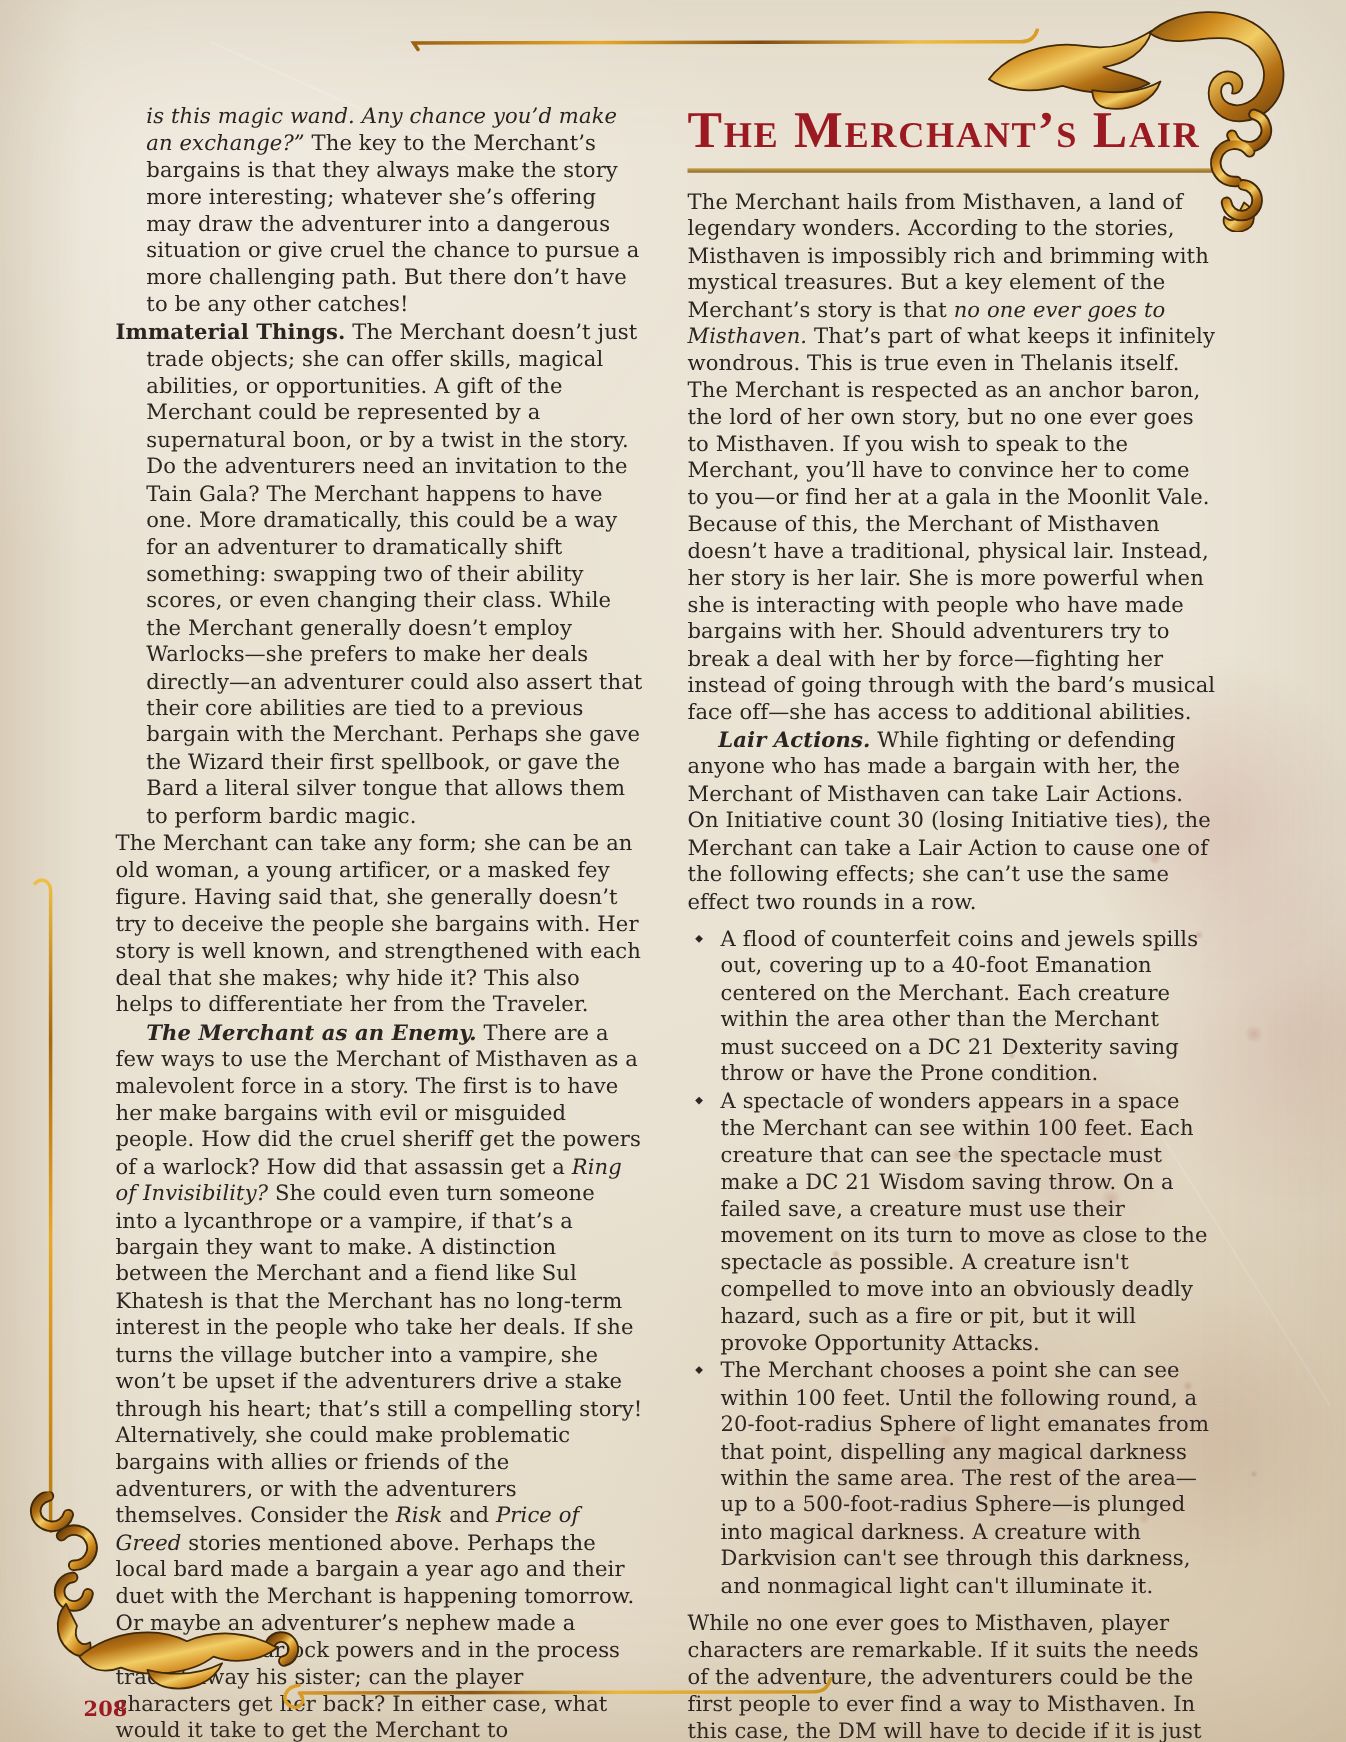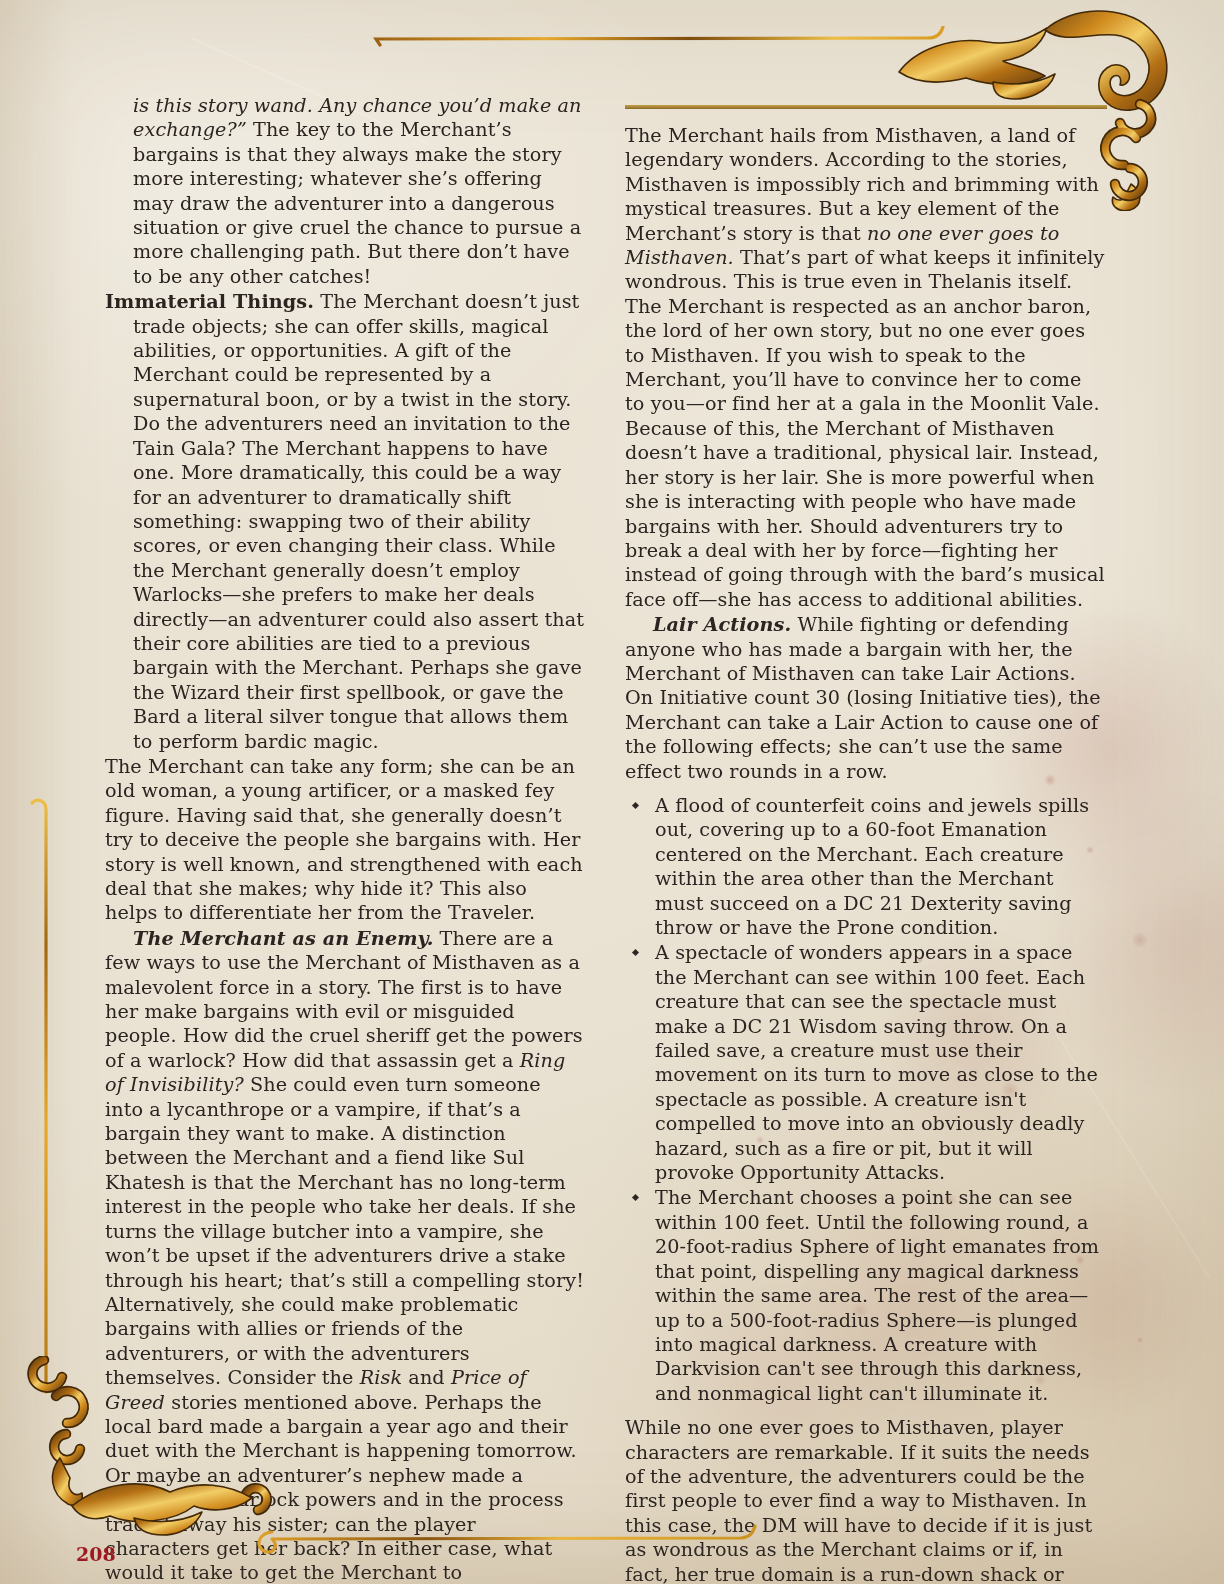--- a/index.html
+++ b/index.html
@@ -186,41 +186,42 @@
       <path d="M232,138 a11,11 0 1 1 12,16"></path>
     </g>
     <g fill="url(#gbl)" stroke="#402808" stroke-width="1.6" stroke-linejoin="round">
       <path d="M46,102 C34,116 36,138 54,148 C62,152 70,146 68,137 C60,142 52,134 56,122 Z"></path>
       <path d="M58,150 C88,126 128,122 156,136 C184,124 214,128 238,142 C220,156 196,156 180,150 C160,166 120,170 96,160 C80,166 66,162 58,150 Z"></path>
       <path d="M120,162 C144,168 168,166 188,156 C180,174 158,182 138,178 C128,176 122,170 120,162 Z"></path>
     </g>
   </svg>
 
   <div class="col col-right">
+    <h1 class="page-title">The Merchant’s Lair</h1>
     <div class="title-rule"></div>
     <div id="right-body">
         <p class="para plain"><span class="">The Merchant hails from Misthaven, a land of legendary wonders. According to the stories, Misthaven is impossibly rich and brimming with mystical treasures. But a key element of the Merchant’s story is that </span><span class="it">no one ever goes to Misthaven.</span><span class=""> That’s part of what keeps it infinitely wondrous. This is true even in Thelanis itself. The Merchant is respected as an anchor baron, the lord of her own story, but no one ever goes to Misthaven. If you wish to speak to the Merchant, you’ll have to convince her to come to you—or find her at a gala in the Moonlit Vale. Because of this, the Merchant of Misthaven doesn’t have a traditional, physical lair. Instead, her story is her lair. She is more powerful when she is interacting with people who have made bargains with her. Should adventurers try to break a deal with her by force—fighting her instead of going through with the bard’s musical face off—she has access to additional abilities.</span></p>
         <p class="para indent"><span class="bdit">Lair Actions.</span><span class=""> While fighting or defending anyone who has made a bargain with her, the Merchant of Misthaven can take Lair Actions. On Initiative count 30 (losing Initiative ties), the Merchant can take a Lair Action to cause one of the following effects; she can’t use the same effect two rounds in a row.</span></p>
         <div class="bullet-item">
           <span class="bullet-dot"></span>
-          <div><span class="">A flood of counterfeit coins and jewels spills out, covering up to a 60-foot Emanation centered on the Merchant. Each creature within the area other than the Merchant must succeed on a DC 21 Dexterity saving throw or have the Prone condition.</span></div>
+          <div><span class="">A flood of counterfeit coins and jewels spills out, covering up to a 40-foot Emanation centered on the Merchant. Each creature within the area other than the Merchant must succeed on a DC 21 Dexterity saving throw or have the Prone condition.</span></div>
         </div>
         <div class="bullet-item">
           <span class="bullet-dot"></span>
           <div><span class="">A spectacle of wonders appears in a space the Merchant can see within 100 feet. Each creature that can see the spectacle must make a DC 21 Wisdom saving throw. On a failed save, a creature must use their movement on its turn to move as close to the spectacle as possible. A creature isn't compelled to move into an obviously deadly hazard, such as a fire or pit, but it will provoke Opportunity Attacks.</span></div>
         </div>
         <div class="bullet-item">
           <span class="bullet-dot"></span>
           <div><span class="">The Merchant chooses a point she can see within 100 feet. Until the following round, a 20-foot-radius Sphere of light emanates from that point, dispelling any magical darkness within the same area. The rest of the area—up to a 500-foot-radius Sphere—is plunged into magical darkness. A creature with Darkvision can't see through this darkness, and nonmagical light can't illuminate it.</span></div>
         </div>
         <p class="para plain"><span class="">While no one ever goes to Misthaven, player characters are remarkable. If it suits the needs of the adventure, the adventurers could be the first people to ever find a way to Misthaven. In this case, the DM will have to decide if it is just as wondrous as the Merchant claims or if, in fact, her true domain is a run-down shack or warehouse filled with odds and ends!</span></p>
       </div>
   </div>
 
   <div class="col col-left" id="left-body">
-      <p class="para cont"><span class="it">is this story wand. Any chance you’d make an exchange?”</span><span class=""> The key to the Merchant’s bargains is that they always make the story more interesting; whatever she’s offering may draw the adventurer into a dangerous situation or give cruel the chance to pursue a more challenging path. But there don’t have to be any other catches!</span></p>
+      <p class="para cont"><span class="it">is this magic wand. Any chance you’d make an exchange?”</span><span class=""> The key to the Merchant’s bargains is that they always make the story more interesting; whatever she’s offering may draw the adventurer into a dangerous situation or give cruel the chance to pursue a more challenging path. But there don’t have to be any other catches!</span></p>
       <p class="para hang"><span class="bd">Immaterial Things.</span><span class=""> The Merchant doesn’t just trade objects; she can offer skills, magical abilities, or opportunities. A gift of the Merchant could be represented by a supernatural boon, or by a twist in the story. Do the adventurers need an invitation to the Tain Gala? The Merchant happens to have one. More dramatically, this could be a way for an adventurer to dramatically shift something: swapping two of their ability scores, or even changing their class. While the Merchant generally doesn’t employ Warlocks—she prefers to make her deals directly—an adventurer could also assert that their core abilities are tied to a previous bargain with the Merchant. Perhaps she gave the Wizard their first spellbook, or gave the Bard a literal silver tongue that allows them to perform bardic magic.</span></p>
       <p class="para plain"><span class="">The Merchant can take any form; she can be an old woman, a young artificer, or a masked fey figure. Having said that, she generally doesn’t try to deceive the people she bargains with. Her story is well known, and strengthened with each deal that she makes; why hide it? This also helps to differentiate her from the Traveler.</span></p>
       <p class="para indent"><span class="bdit">The Merchant as an Enemy.</span><span class=""> There are a few ways to use the Merchant of Misthaven as a malevolent force in a story. The first is to have her make bargains with evil or misguided people. How did the cruel sheriff get the powers of a warlock? How did that assassin get a </span><span class="it">Ring of Invisibility?</span><span class=""> She could even turn someone into a lycanthrope or a vampire, if that’s a bargain they want to make. A distinction between the Merchant and a fiend like Sul Khatesh is that the Merchant has no long-term interest in the people who take her deals. If she turns the village butcher into a vampire, she won’t be upset if the adventurers drive a stake through his heart; that’s still a compelling story! Alternatively, she could make problematic bargains with allies or friends of the adventurers, or with the adventurers themselves. Consider the </span><span class="it">Risk</span><span class=""> and </span><span class="it">Price of Greed</span><span class=""> stories mentioned above. Perhaps the local bard made a bargain a year ago and their duet with the Merchant is happening tomorrow. Or maybe an adventurer’s nephew made a bargain for warlock powers and in the process traded away his sister; can the player characters get her back? In either case, what would it take to get the Merchant to renegotiate? Do the adventurers need to find a treasure she wants even more than whatever she originally bargained for, or is an adventurer willing to make their own dangerous bargain to let their friend off the hook?</span></p>
     </div>
 
   <div class="page-number">208</div>
 </div>
 
 </body></html>

